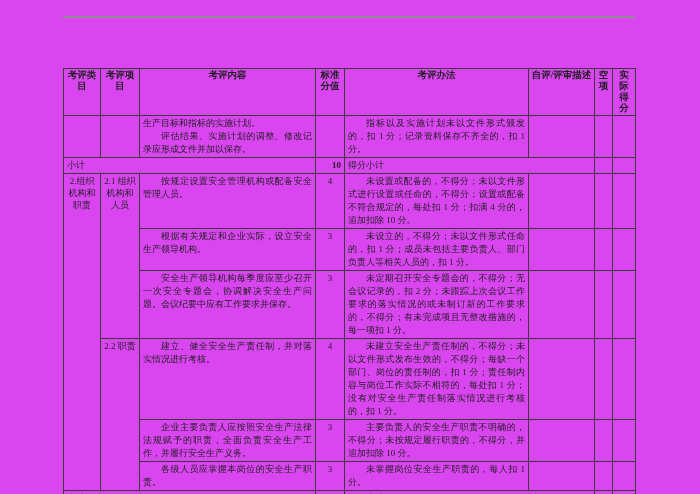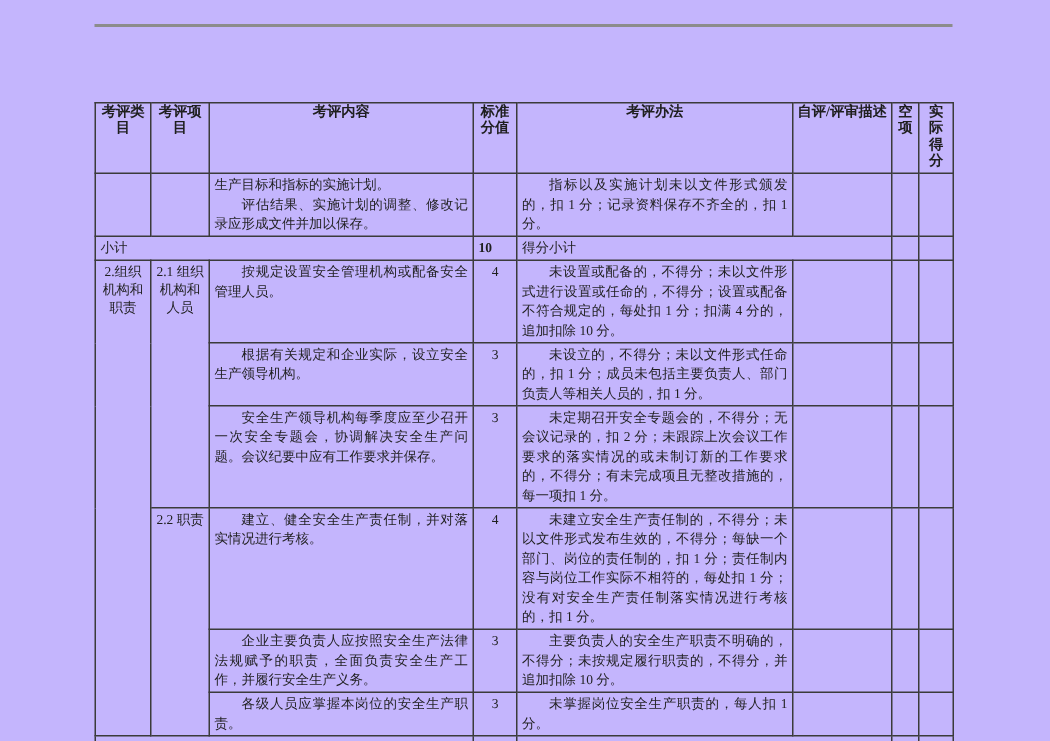--- a/index.html
+++ b/index.html
@@ -6,21 +6,21 @@
     margin: 0;
     padding: 0;
     background: #ffffff;
     font-family: "Liberation Serif", "DejaVu Serif", serif;
     color: #1f1f1f;
   }
   .page {
     position: relative;
     width: 700px;
     height: 494px;
-    background: #c4b5fd;
+    background: #d946ef;
     overflow: hidden;
   }
   .top-rule {
     position: absolute;
     left: 63px;
     top: 16px;
     width: 572px;
     height: 2px;
     background: #8c8c8c;
   }
@@ -67,21 +67,21 @@
     text-indent: 2em;
   }
   td.content p.noindent { text-indent: 0; }
   td.sub-label {
     font-weight: normal;
     vertical-align: middle;
     padding-left: 12px;
   }
   td.sub-score {
     font-weight: bold;
-    text-align: left;
+    text-align: right;
     vertical-align: middle;
   }
   td.sub-note {
     font-weight: normal;
     vertical-align: middle;
     padding-left: 18px;
   }
   .footer {
     position: absolute;
     top: 446px;

